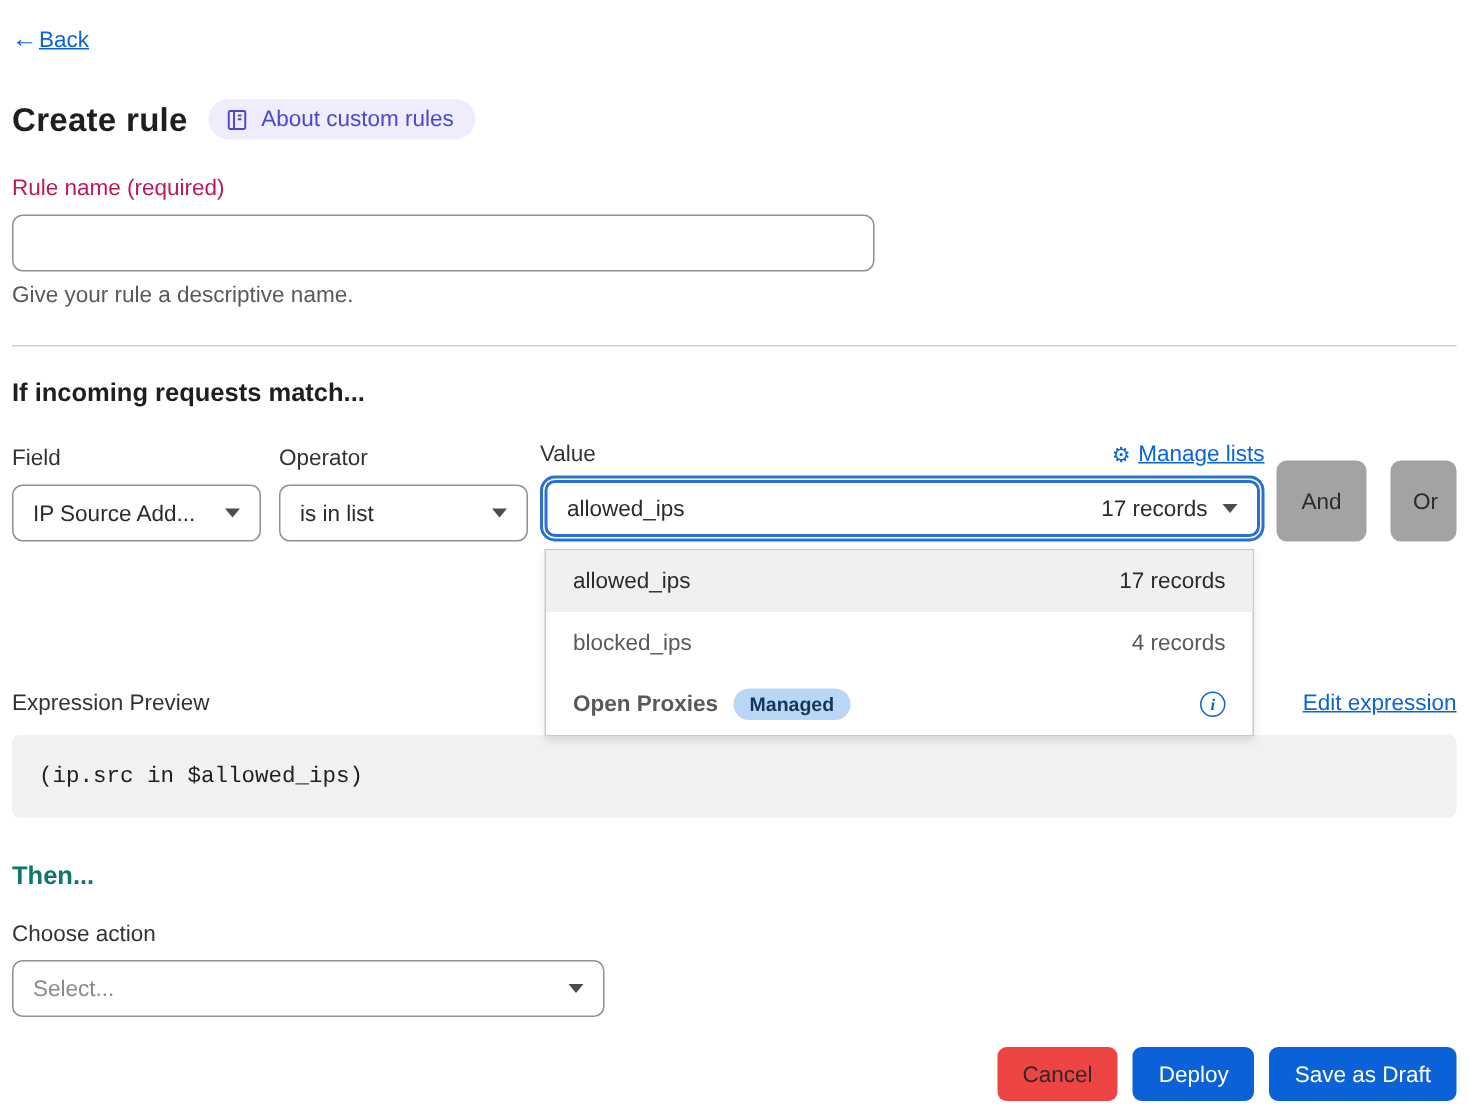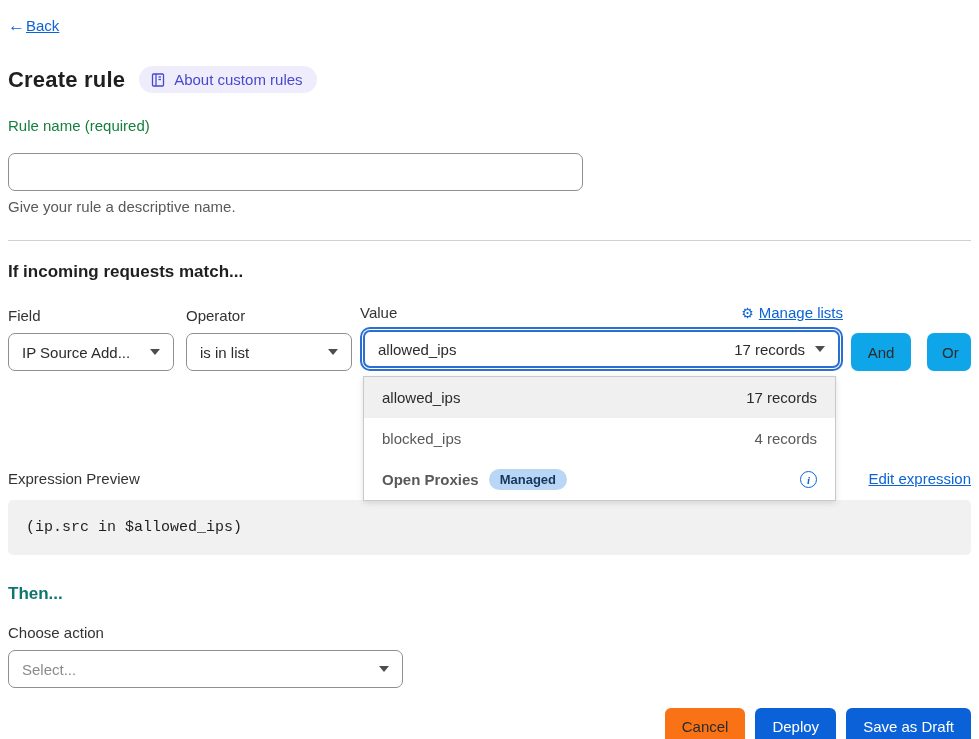--- a/index.html
+++ b/index.html
@@ -28,21 +28,21 @@
   .title-row{display:flex;align-items:center;gap:14px;margin-bottom:24px;}
   h1.page-title{font-size:22px;font-weight:700;color:#1f1f1f;letter-spacing:.2px;}
   .about-badge{
     display:inline-flex;align-items:center;gap:8px;
     background:#efedfc;color:#4848cf;
     border-radius:14px;padding:5px 14px 5px 11px;font-size:15px;cursor:pointer;
   }
   .book-icon{display:inline-flex;width:16px;height:16px;}
 
   
-  .field-label{display:block;color:#15803d;margin-bottom:19px;font-size:15px;}
+  .field-label{display:block;color:#be185d;margin-bottom:9px;font-size:15px;}
   .rule-name-input{
     width:575px;height:38px;border:1px solid var(--border-gray);border-radius:7px;
     padding:0 12px;font-size:15px;font-family:inherit;color:var(--text-dark);outline:none;
   }
   .helper-text{color:var(--text-gray);margin-top:7px;font-size:15px;}
 
   hr.divider{border:none;border-top:1px solid #d0d0d0;margin:25px 0 0 0;}
 
   h2.section-heading{font-size:17px;font-weight:700;color:#1f1f1f;margin-top:21px;}
 
@@ -68,21 +68,21 @@
     height:38px;margin:3px;border-radius:7px;background:#fff;
     border:2px solid #2a6fd2;
     box-shadow:0 0 0 1px #fff,0 0 0 3px #2a6fd2;
     display:flex;align-items:center;justify-content:space-between;
     padding:0 13px;cursor:pointer;
   }
   .value-right{display:flex;align-items:center;}
   .records-count{color:var(--text-dark);}
 
   .pill-btn{
-    height:38px;border:none;border-radius:7px;background:#0ea5e9;color:#2b2b2b;
+    height:54px;border:none;border-radius:7px;background:#a3a3a3;color:#2b2b2b;
     font-size:15px;font-family:inherit;cursor:pointer;padding:0 15px;
   }
   .and-btn{width:60px;margin-right:16px;}
   .or-btn{width:44px;}
 
   
   .dropdown-panel{
     position:absolute;z-index:20;top:72px;left:3px;width:473px;
     background:#fff;border:1px solid var(--panel-border);
     box-shadow:0 2px 6px rgba(0,0,0,.12);
@@ -124,21 +124,21 @@
   .choose-action-label{color:#333;margin-top:20px;margin-bottom:9px;}
   .action-select{width:395px;}
   .placeholder{color:#8a8a8a;}
 
   
   .footer-row{display:flex;justify-content:flex-end;align-items:center;margin-top:20px;gap:10px;}
   .btn{
     height:36px;border:none;border-radius:6px;font-size:15px;font-family:inherit;
     cursor:pointer;padding:0 17px;
   }
-  .btn-secondary{background:#f97316;color:#2b2b2b;}
+  .btn-secondary{background:#ef4444;color:#2b2b2b;}
   .btn-primary{background:var(--btn-blue);color:#ffffff;}
 </style>
 </head>
 <body>
 
 <div class="page">
 
   
   <div class="back-row">
     <a class="back-link" href="#" style="text-decoration:none;"><span class="back-arrow">←</span><span class="link" style="color:var(--link-blue);text-decoration:underline;">Back</span></a>

